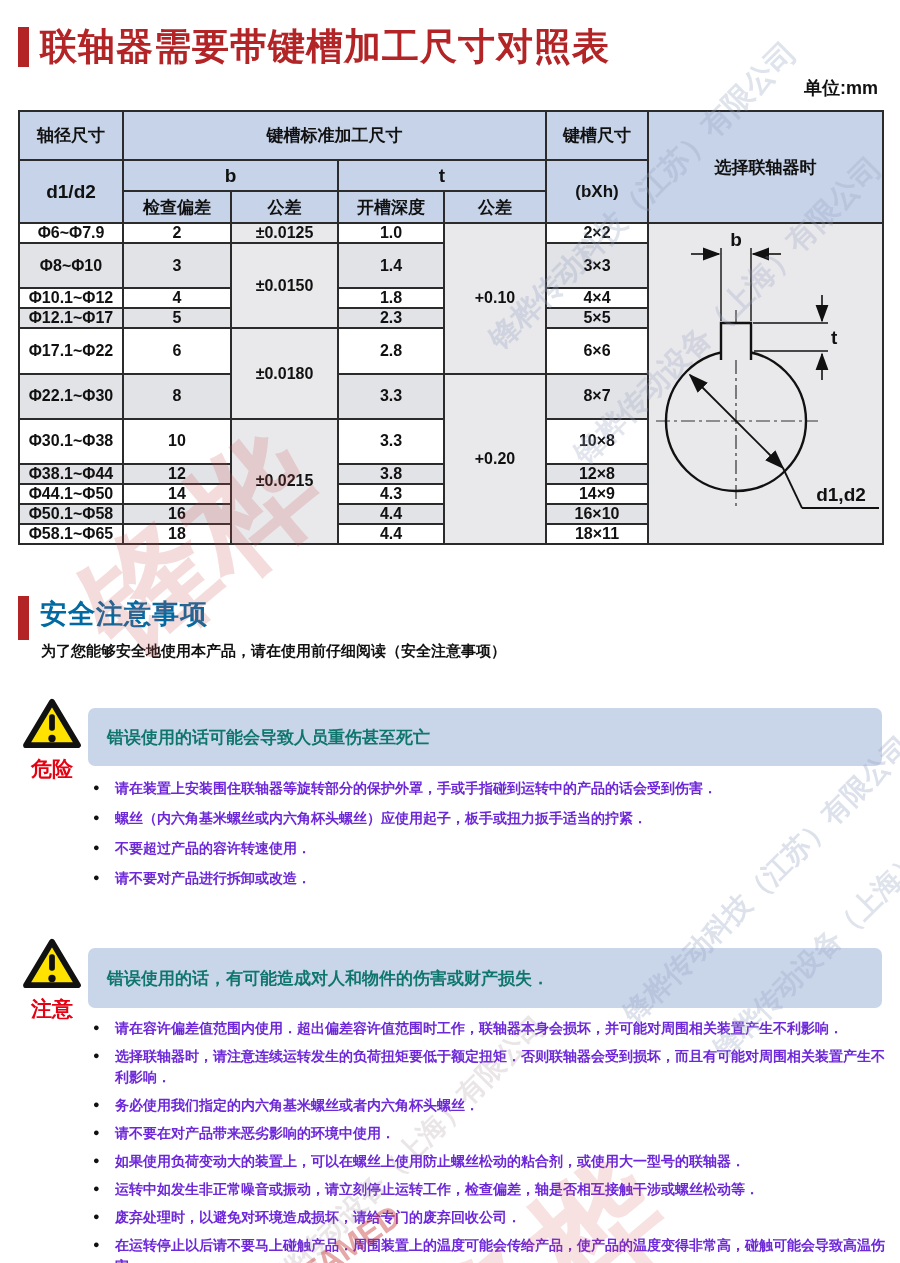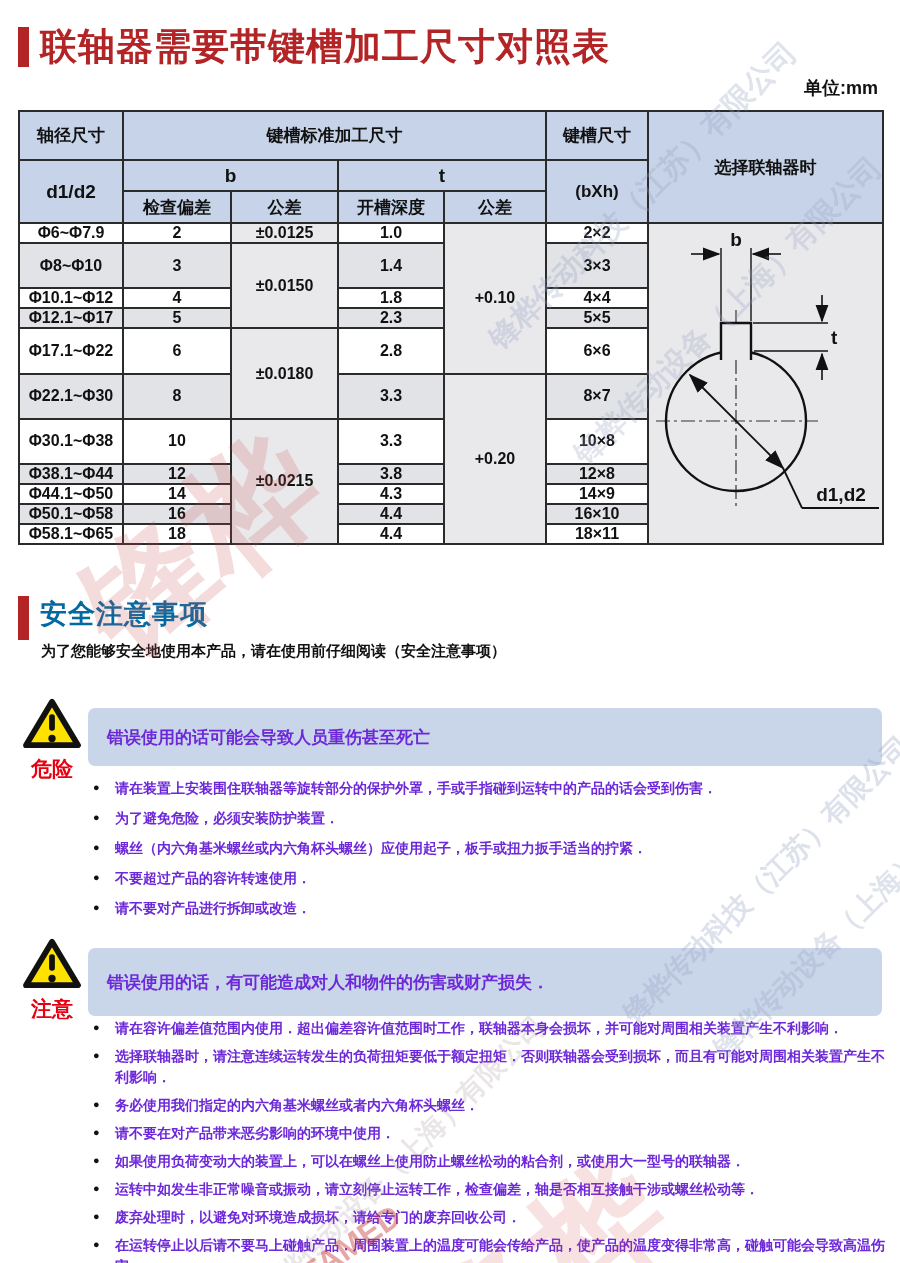--- a/index.html
+++ b/index.html
@@ -39,23 +39,23 @@
   .safety-heading { position:absolute; left:18px; top:596px; display:flex; align-items:flex-start; }
   .safety-heading .red-bar { height:44px; }
   .safety-title { font-size:27px; font-weight:bold; color:#0369a1; letter-spacing:1px; }
   .safety-sub { position:absolute; left:41px; top:642px; font-size:15px; font-weight:bold; color:#111; }
 
   .warn-block { position:absolute; width:64px; text-align:center; }
   .warn-label { font-size:21px; font-weight:bold; color:#e60012; margin-top:1px; }
 
   .banner { position:absolute; left:88px; width:794px; background:#c9d6ea; border-radius:7px;
             display:flex; align-items:center; padding-left:19px;
-            font-size:17px; font-weight:bold; color:#6d28d9; }
+            font-size:17px; font-weight:bold; color:#0f766e; }
   #danger-banner { top:708px; height:58px; }
-  #caution-banner { top:948px; height:68px; }
+  #caution-banner { top:948px; height:60px; }
 
   .bullet-list { position:absolute; left:92px; list-style:none; }
   #danger-list { top:778px; width:795px; }
   #caution-list { top:1018px; width:798px; }
   .bullet-list li { position:relative; padding-left:23px; font-size:14px; font-weight:bold;
                     color:#6d28d9; line-height:1.5; margin-bottom:9px; }
   #caution-list li { margin-bottom:7px; }
   .bullet-list li::before { content:"●"; position:absolute; left:1px; top:1px; font-size:11px; color:#111; }
 </style>
 </head>
@@ -235,21 +235,20 @@
       <svg width="58" height="52" viewBox="0 0 60 54">
         <polygon points="30,4 57,49 3,49" fill="#ffe200" stroke="#111" stroke-width="6" stroke-linejoin="round"></polygon>
         <rect x="27" y="17" width="6" height="17" rx="2.8" fill="#111"></rect>
         <circle cx="30" cy="42" r="3.8" fill="#111"></circle>
       </svg>
       <div class="warn-label">危险</div>
     </div>
     <div class="banner" id="danger-banner">错误使用的话可能会导致人员重伤甚至死亡</div>
     <ul class="bullet-list" id="danger-list">
         <li>请在装置上安装围住联轴器等旋转部分的保护外罩，手或手指碰到运转中的产品的话会受到伤害．</li>
-        <li>为了避免危险，必须安装防护装置．</li>
         <li>螺丝（内六角基米螺丝或内六角杯头螺丝）应使用起子，板手或扭力扳手适当的拧紧．</li>
         <li>不要超过产品的容许转速使用．</li>
         <li>请不要对产品进行拆卸或改造．</li>
       </ul>
 
     <div class="warn-block" style="left:20px; top:938px;">
       <svg width="58" height="52" viewBox="0 0 60 54">
         <polygon points="30,4 57,49 3,49" fill="#ffe200" stroke="#111" stroke-width="6" stroke-linejoin="round"></polygon>
         <rect x="27" y="17" width="6" height="17" rx="2.8" fill="#111"></rect>
         <circle cx="30" cy="42" r="3.8" fill="#111"></circle>

